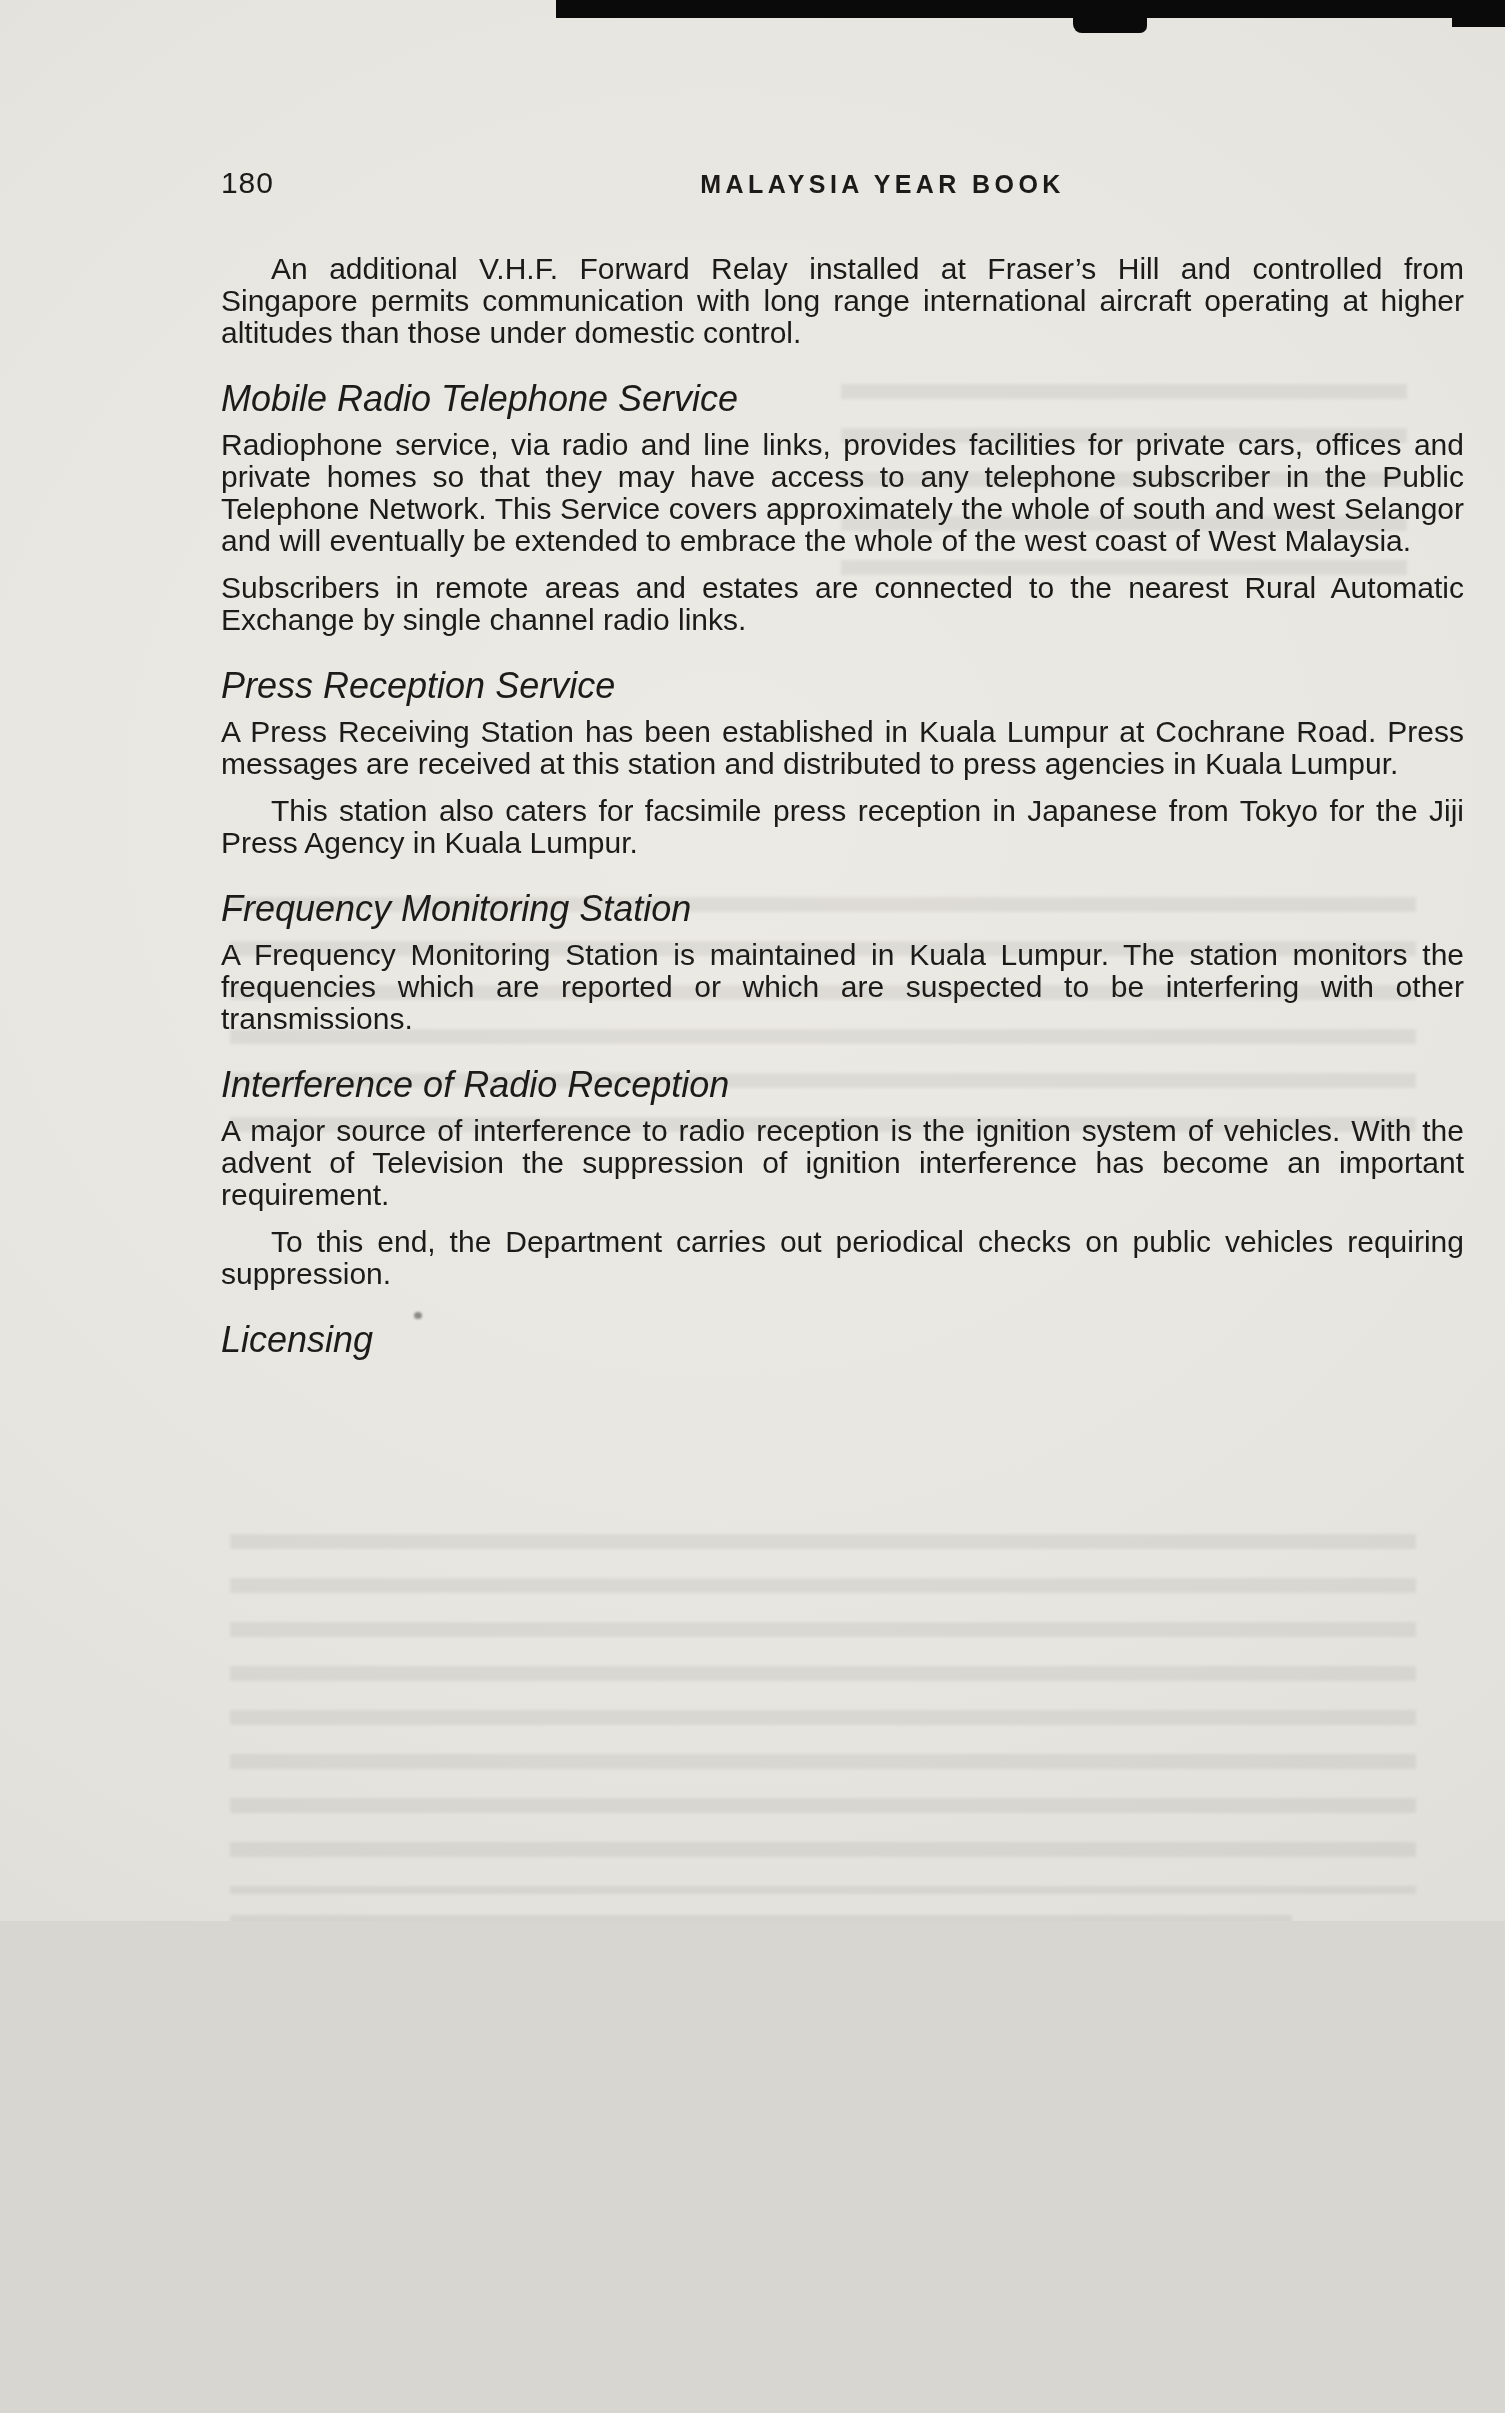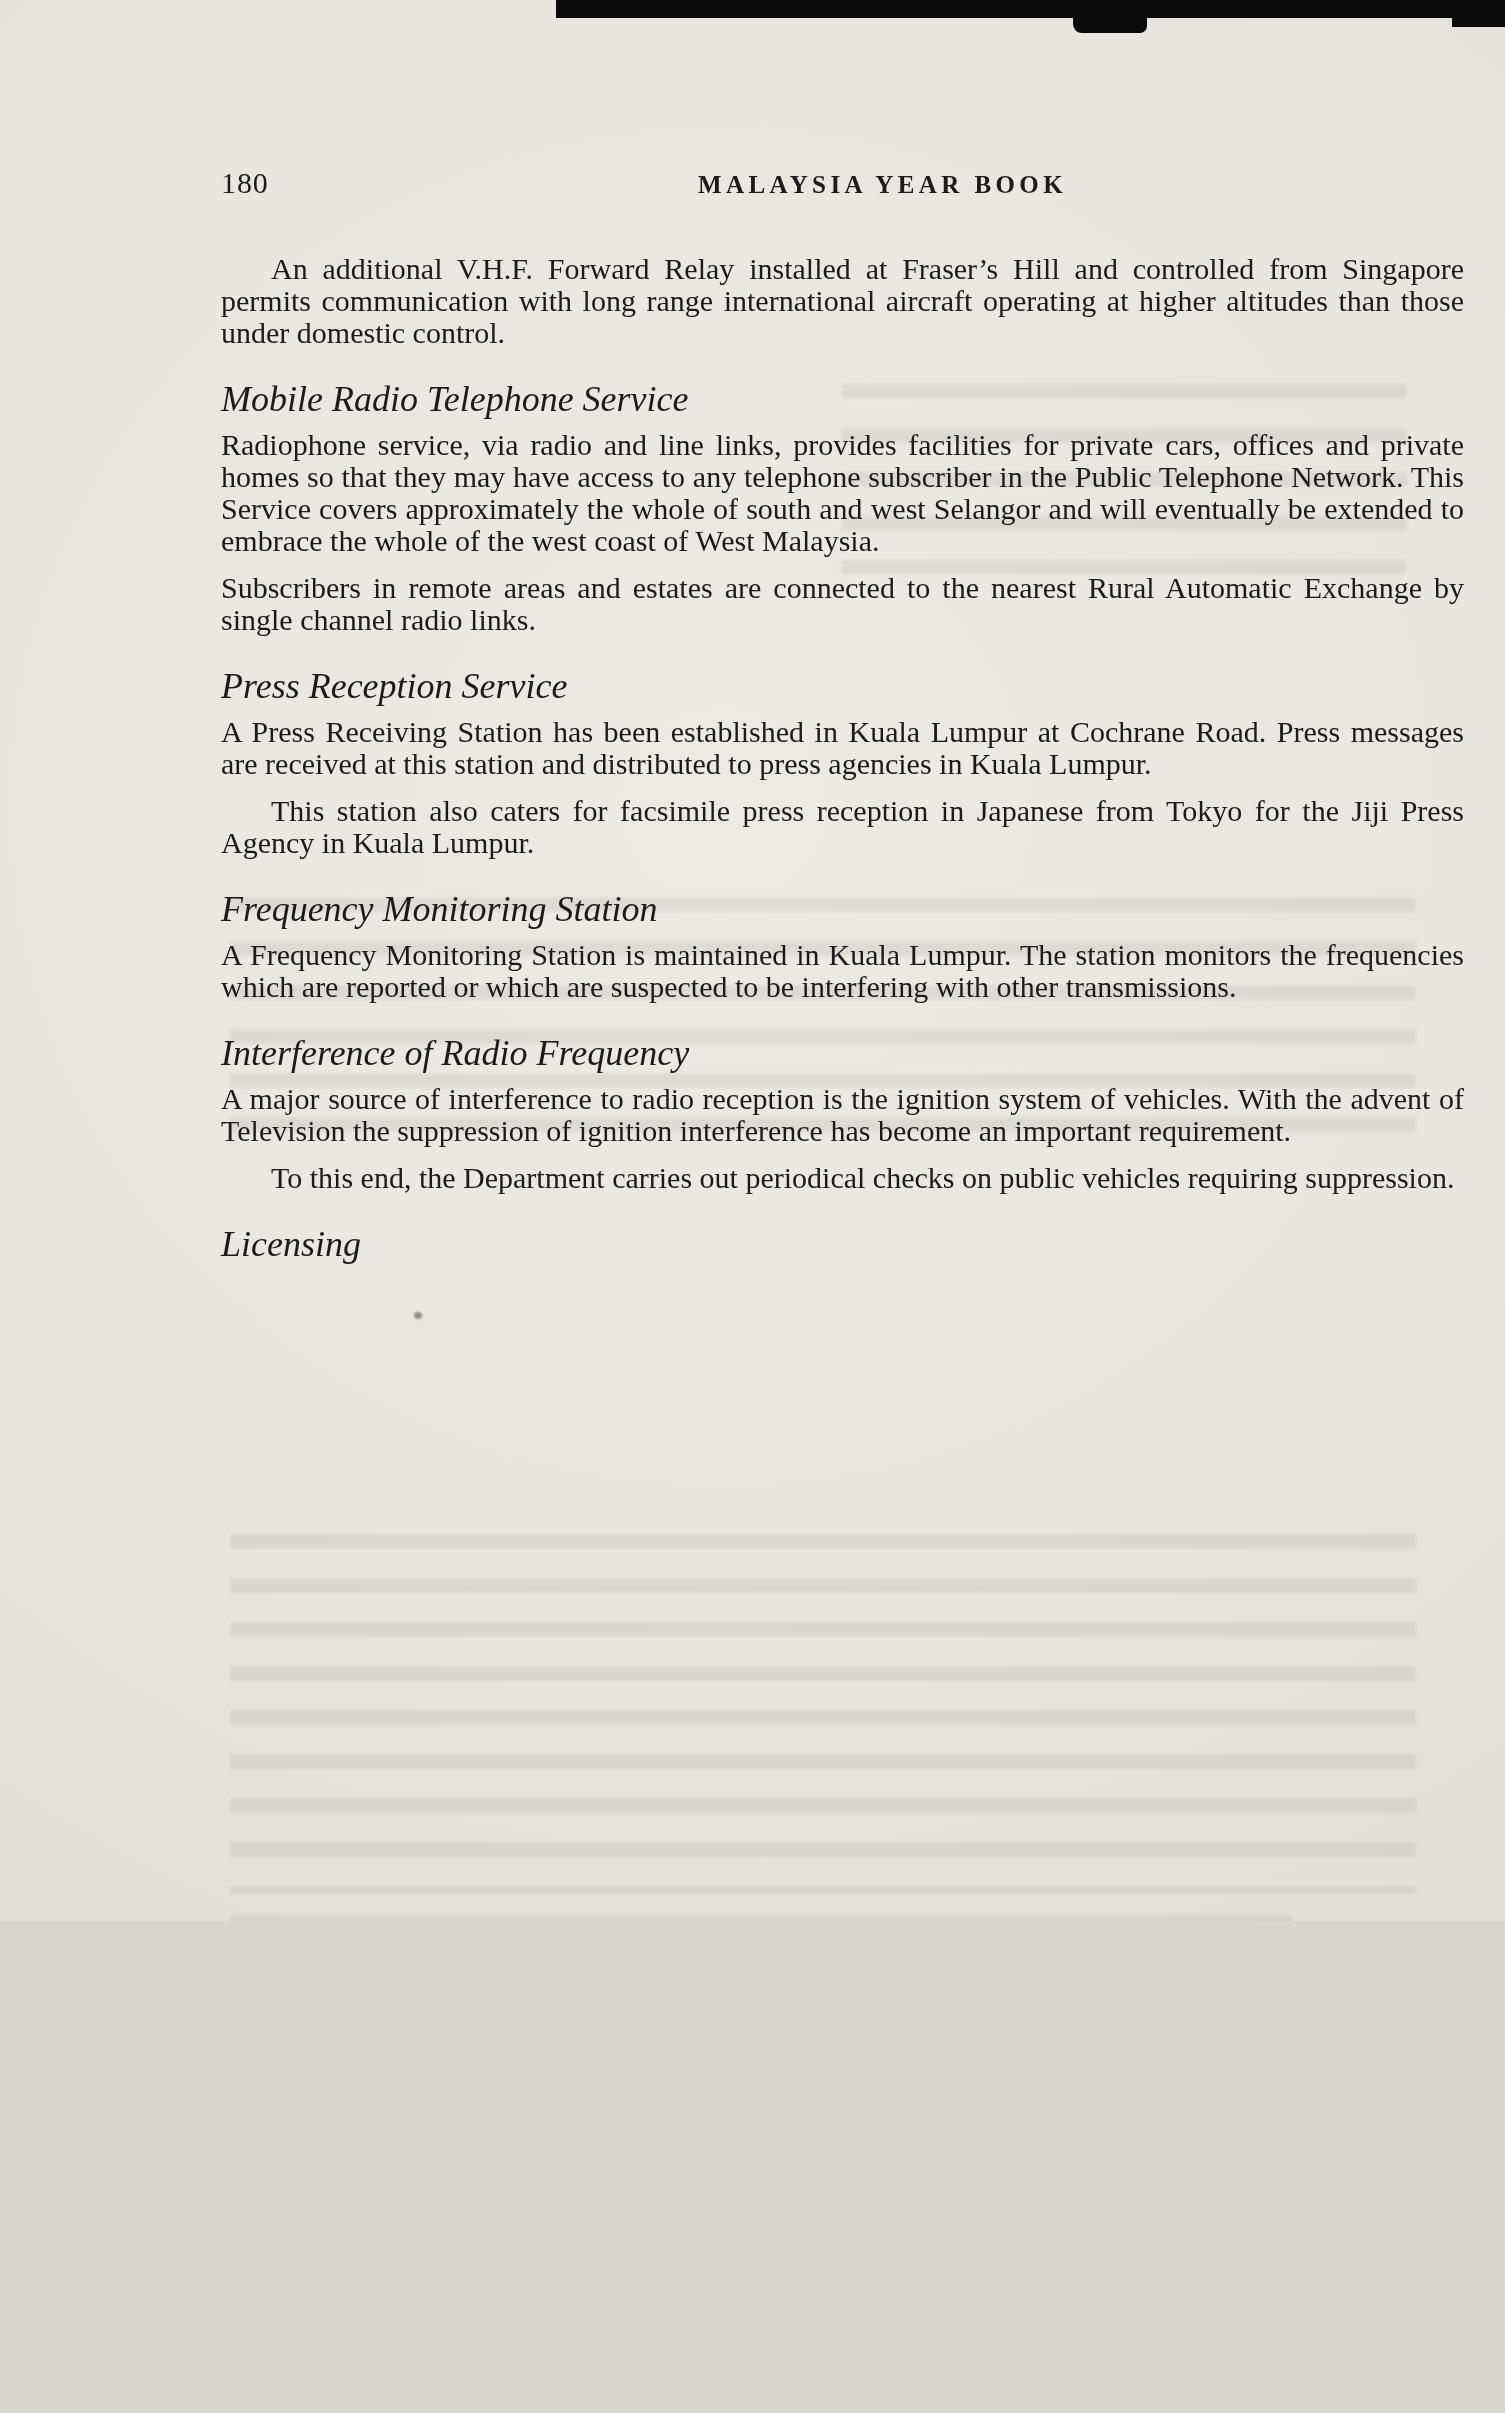--- a/index.html
+++ b/index.html
@@ -7,21 +7,21 @@
     padding: 0;
     background: #d8d6d0;
   }
   .scan {
     position: relative;
     width: 1505px;
     height: 1921px;
     overflow: hidden;
     background:
       radial-gradient(ellipse 120% 90% at 48% 42%, #eceae4 0%, #e8e6e0 45%, #e0ded8 80%, #d4d2cc 100%);
-    font-family: Liberation Serif, serif;
+    font-family: Liberation Sans, sans-serif;
     color: #1c1b19;
   }
 
   
   .art-top-bar {
     position: absolute; left: 556px; top: 0; width: 950px; height: 17.7px;
     background: #0a0a0a;
   }
   .art-top-blob {
     position: absolute; left: 1073px; top: 0; width: 74px; height: 33px;
@@ -142,21 +142,21 @@
 
       <p class="para">Subscribers in remote areas and estates are connected to the nearest Rural Automatic Exchange by single channel radio links.</p>
 
       <h3 class="section-heading">Press Reception Service</h3>
       <p class="para">A Press Receiving Station has been established in Kuala Lumpur at Cochrane Road. Press messages are received at this station and distributed to press agencies in Kuala Lumpur.</p>
       <p class="para indent">This station also caters for facsimile press reception in Japanese from Tokyo for the Jiji Press Agency in Kuala Lumpur.</p>
 
       <h3 class="section-heading">Frequency Monitoring Station</h3>
       <p class="para">A Frequency Monitoring Station is maintained in Kuala Lumpur. The station monitors the frequencies which are reported or which are suspected to be interfering with other transmissions.</p>
 
-      <h3 class="section-heading">Interference of Radio Frequency</h3>
+      <h3 class="section-heading">Interference of Radio Reception</h3>
       <p class="para">A major source of interference to radio reception is the ignition system of vehicles. With the advent of Television the suppression of ignition interference has become an important requirement.</p>
       <p class="para indent">To this end, the Department carries out periodical checks on public vehicles requiring suppression.</p>
 
       <h3 class="section-heading">Licensing</h3>
 
     </div>
   </div>
 </div>
 
 

